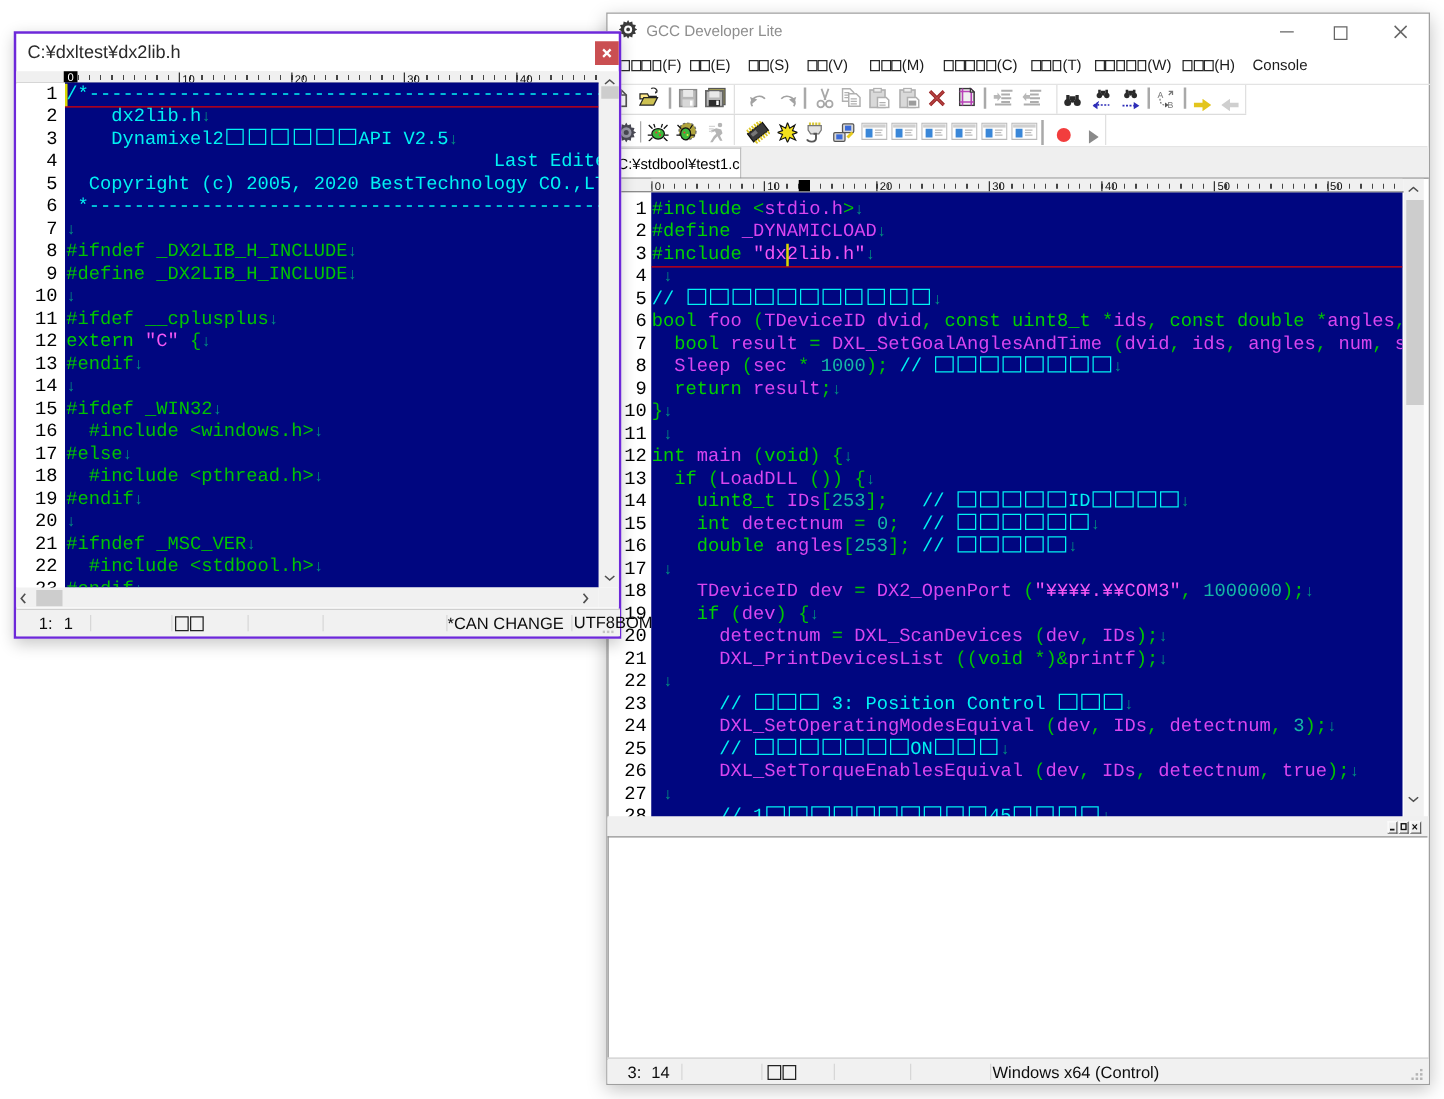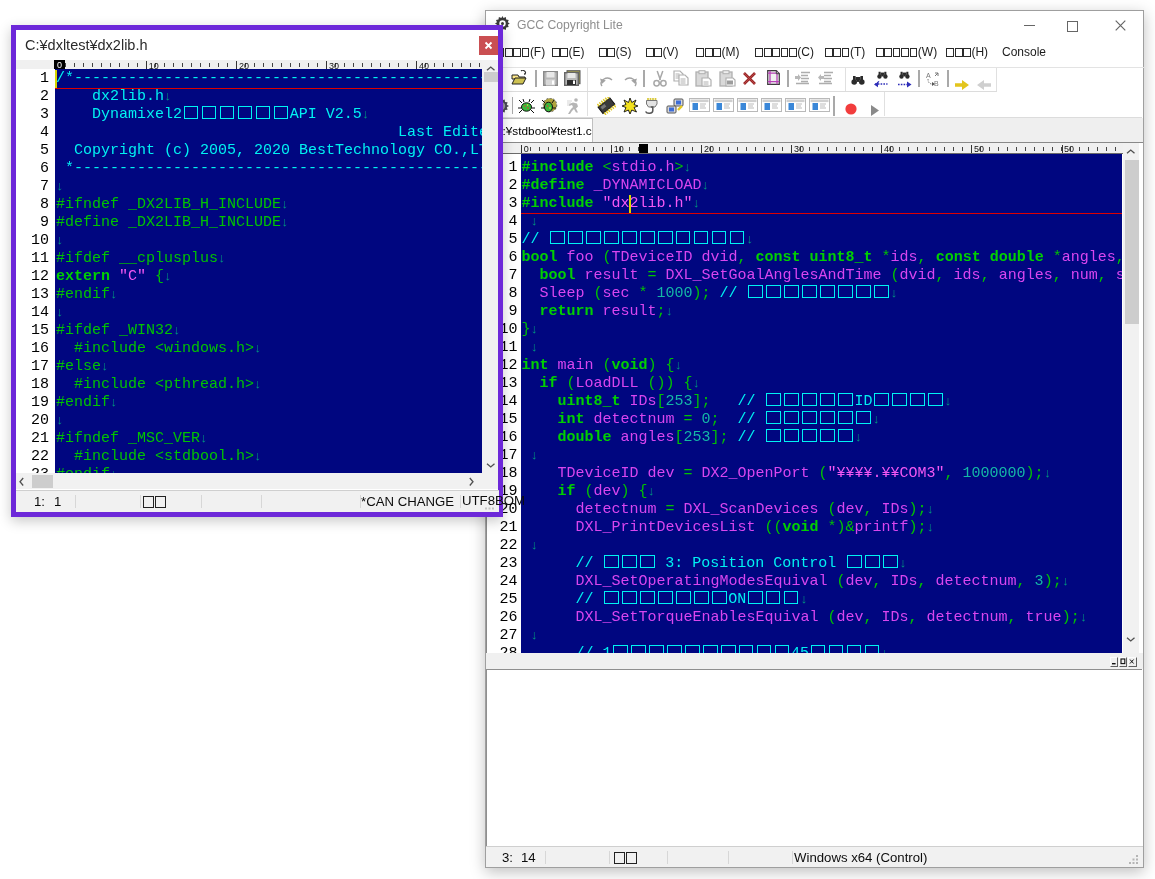--- a/index.html
+++ b/index.html
@@ -1,21 +1,21 @@
 <!DOCTYPE html>
 <html><head><meta charset="utf-8"><style>
 *{margin:0;padding:0;box-sizing:content-box}
 body{width:1155px;height:879px;background:#fff;position:relative;overflow:hidden;
  font-family:"Liberation Sans",sans-serif;-webkit-font-smoothing:antialiased}
 #lw,#rw{position:absolute;background:#fff}
 #rw{left:485px;top:10px;width:657px;height:855.5px;border:1px solid #9f9f9f;z-index:1;box-shadow:0 4px 14px rgba(0,0,0,.25)}
-#lw{left:11px;top:25px;width:482px;height:481.5px;border:5px solid #6d28d9;z-index:2;box-shadow:0 4px 12px rgba(0,0,0,.22)}
+#lw{left:11px;top:25px;width:482px;height:481.5px;border:2px solid #6d28d9;z-index:2;box-shadow:0 4px 12px rgba(0,0,0,.22)}
 .abs{position:absolute}
 .code{position:absolute;font:15px/18px "Liberation Mono",monospace;white-space:pre;color:#fff;letter-spacing:0}
-.code .b{color:#00d000;font-weight:bold}
+.code .b{color:#00d000;font-weight:normal}
 .code .g{color:#00c400}
 .code .c{color:#00f2f2}
 .code .m{color:#f458f4}
 .code .r{color:#14b8a6}
 .code .w{color:#d946ef}
 .code .a{color:#00967e;font-size:13px}
 .K{display:inline-block;width:14.6px;height:13px;border:1.6px solid currentColor;box-sizing:border-box;margin:0 1.7px;vertical-align:-1px}
 .gut{position:absolute;font:15px/18px "Liberation Mono",monospace;color:#000;text-align:right;white-space:pre}
 .ruler{position:absolute;background:#f0f0f0;overflow:hidden}
 .ruler .ticks{position:absolute;left:0;bottom:2px;height:3.5px;width:100%;
@@ -40,21 +40,21 @@
 .j2{display:inline-block;width:11px;height:12px;border:1.3px solid #222;box-sizing:border-box;margin:0 .8px;vertical-align:-2px}
 </style></head><body>
 
 <div id="rw">
 
  <div class="abs" style="left:9px;top:5px"><svg width="15" height="15" viewBox="0 0 15 15">
         <path d="M7.5 0l1 2 2.3-.9.4 2.5 2.5.4-.9 2.3 2 1.2-2 1.2.9 2.3-2.5.4-.4 2.5-2.3-.9-1 2-1.2-2-2.3.9-.4-2.5-2.5-.4.9-2.3-2-1.2 2-1.2L1 4l2.5-.4.4-2.5 2.4.9z" fill="#3a3a3a"></path>
         <circle cx="7.5" cy="7.5" r="3.2" fill="#fff"></circle>
         <circle cx="7.5" cy="7.5" r="1.5" fill="#3a3a3a"></circle>
       </svg></div>
- <div class="abs" style="left:31px;top:4px;font:12.2px/20px 'Liberation Sans';color:#8e8e8e">GCC Copyright Lite</div>
+ <div class="abs" style="left:31px;top:4px;font:12.2px/20px 'Liberation Sans';color:#8e8e8e">GCC Developer Lite</div>
  <div class="abs" style="left:538px;top:14px;width:11px;height:1.2px;background:#666"></div>
  <div class="abs" style="left:581px;top:10px;width:8.5px;height:8.5px;border:1.1px solid #666"></div>
  <svg class="abs" style="left:629px;top:9px" width="11" height="11" viewBox="0 0 11 11">
       <path d="M.7.7l9.6 9.6M10.3.7L.7 10.3" stroke="#666" stroke-width="1.2"></path>
     </svg>
 
  <div class="abs" style="left:0;top:30px;width:657px;height:26px">
       <div class="mi" style="left:10px"><i class="j"></i><i class="j"></i><i class="j"></i><i class="j"></i>(F)</div>
       <div class="mi" style="left:65.5px"><i class="j"></i><i class="j"></i>(E)</div>
       <div class="mi" style="left:112.5px"><i class="j"></i><i class="j"></i>(S)</div>

